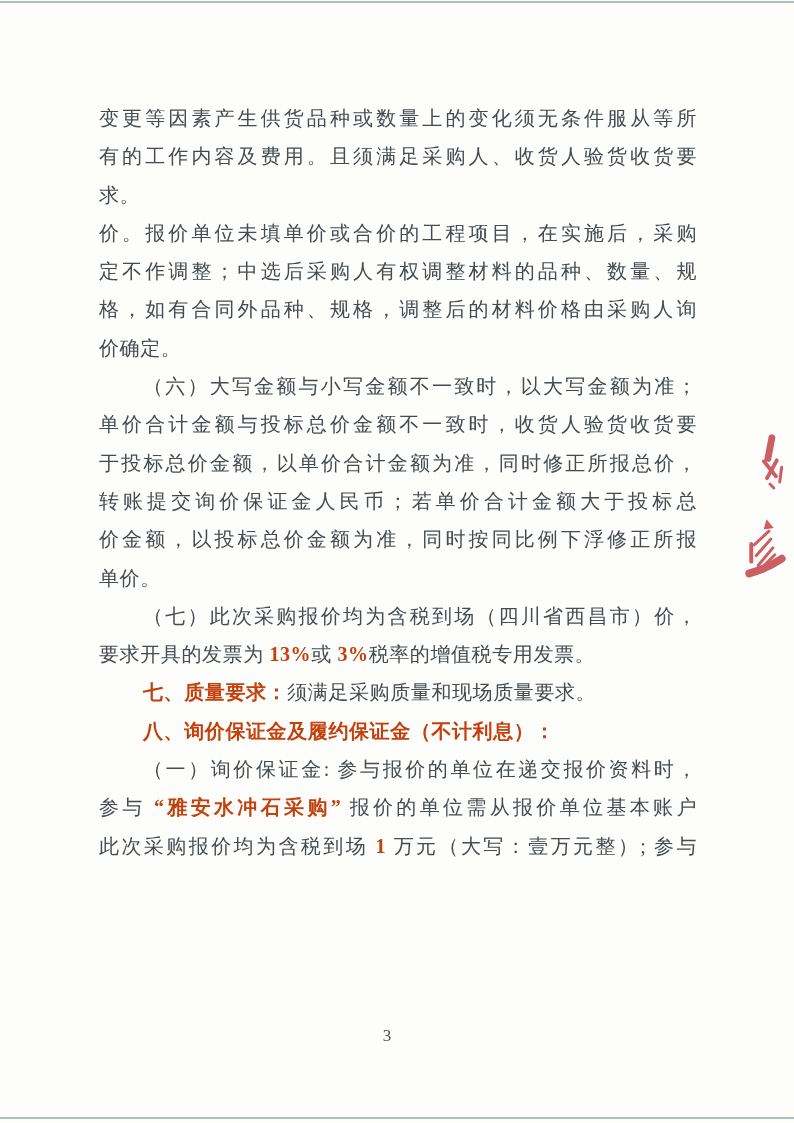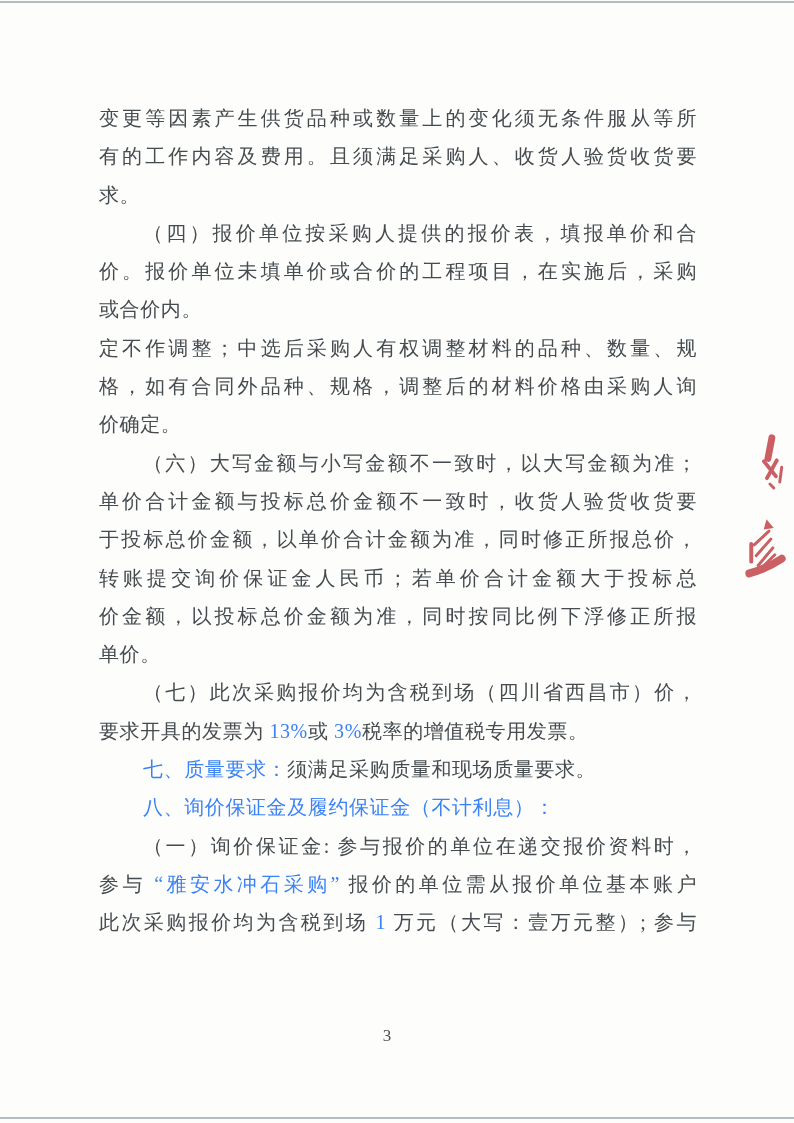--- a/index.html
+++ b/index.html
@@ -37,22 +37,22 @@
     white-space: pre-wrap;
     overflow: visible;
   }
   .line.just {
     text-align: justify;
     text-align-last: justify;
     text-justify: inter-character;
   }
   .line.indent { padding-left: 44px; }
   .line .b {
-    font-weight: normal;
-    color: #3b82f6;
+    font-weight: bold;
+    color: #c2410c;
   }
 
   .page-number {
     position: absolute;
     left: 99px;
     top: 1026px;
     width: 576px;
     text-align: center;
     font-size: 17px;
     color: #4d5357;
@@ -73,23 +73,21 @@
 
 <div class="page">
 
   <div class="scan-edge top"></div>
   <div class="scan-edge bottom"></div>
 
   <div class="doc-body">
       <div class="line just"><span>变更等因素产生供货品种或数量上的变化须无条件服从等所</span></div>
       <div class="line just"><span>有的工作内容及费用。且须满足采购人、收货人验货收货要</span></div>
       <div class="line"><span>求。</span></div>
-      <div class="line indent just"><span>（四）报价单位按采购人提供的报价表，填报单价和合</span></div>
       <div class="line just"><span>价。报价单位未填单价或合价的工程项目，在实施后，采购</span></div>
-      <div class="line"><span>或合价内。</span></div>
       <div class="line just"><span>定不作调整；中选后采购人有权调整材料的品种、数量、规</span></div>
       <div class="line just"><span>格，如有合同外品种、规格，调整后的材料价格由采购人询</span></div>
       <div class="line"><span>价确定。</span></div>
       <div class="line indent just"><span>（六）大写金额与小写金额不一致时，以大写金额为准；</span></div>
       <div class="line just"><span>单价合计金额与投标总价金额不一致时，收货人验货收货要</span></div>
       <div class="line just"><span>于投标总价金额，以单价合计金额为准，同时修正所报总价，</span></div>
       <div class="line just"><span>转账提交询价保证金人民币；若单价合计金额大于投标总</span></div>
       <div class="line just"><span>价金额，以投标总价金额为准，同时按同比例下浮修正所报</span></div>
       <div class="line"><span>单价。</span></div>
       <div class="line indent just"><span>（七）此次采购报价均为含税到场（四川省西昌市）价，</span></div>

